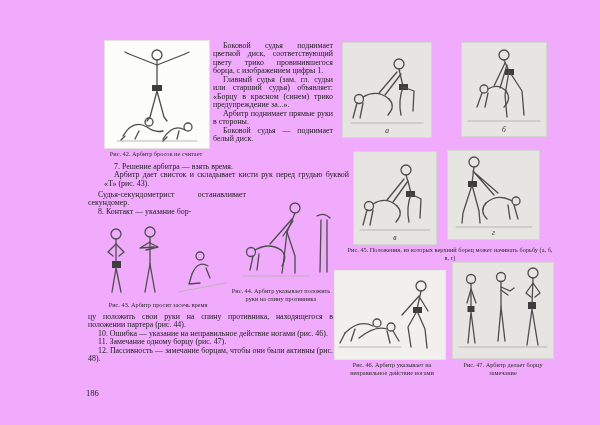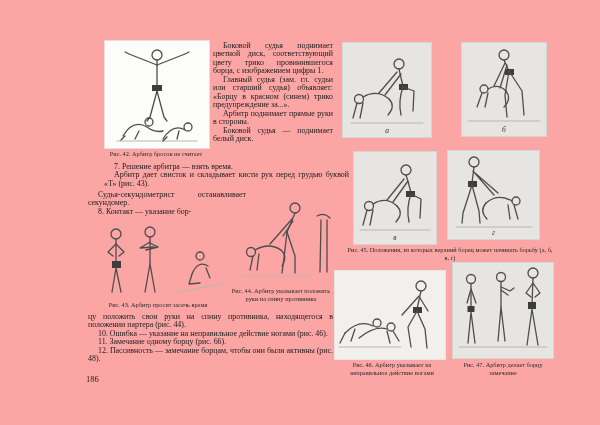--- a/index.html
+++ b/index.html
@@ -1,16 +1,16 @@
 <!DOCTYPE html>
 <html><head>
 <meta charset="utf-8">
 <style>
   html,body{margin:0;padding:0;background:#ffffff;}
-  #page{position:relative;width:600px;height:425px;background:#fca5a5;overflow:hidden;
+  #page{position:relative;width:600px;height:425px;background:#f0abfc;overflow:hidden;
         font-family:"Liberation Serif","DejaVu Serif",serif;color:#1b1b1b;}
   .abs{position:absolute;}
   .bodytext{font-size:7.9px;line-height:8.45px;text-align:justify;}
   .bodytext p{margin:0;text-indent:10px;}
   .bodytext p.noindent{text-indent:0;}
   .caption{font-size:6.3px;line-height:1.3;text-align:center;color:#2b2b2b;}
   .figbox{background:#e6e5e1;border:1px solid #d6d5d0;}
   .figbox-light{background:#f1f0ec;border:1px solid #e6e5e0;}
   .figlabel{position:absolute;left:0;right:0;bottom:2px;text-align:center;
             font-style:italic;font-size:7.5px;color:#2b2b2b;}
@@ -99,25 +99,25 @@
       <path d="M50 40 L58 64 L58 81"></path>
       <path d="M80 24 Q87 20 93 26"></path>
       <path d="M84 28 L83 80 M90 28 L90 80"></path>
     </svg>
   </div>
   <div class="abs caption" style="left:227px;top:287px;width:108px;">Рис. 44. Арбитр указывает положить руки на спину противника</div>
 
   <div class="abs bodytext" style="left:88px;top:313px;width:245px;">
     <p class="noindent">цу положить свои руки на спину противника, находящегося в положении партера (рис. 44).</p>
     <p>10. Ошибка — указание на неправильное действие ногами (рис. 46).</p>
-    <p>11. Замечание одному борцу (рис. 66).</p>
+    <p>11. Замечание одному борцу (рис. 47).</p>
     <p>12. Пассивность — замечание борцам, чтобы они были активны (рис. 48).</p>
   </div>
 
-  <div class="abs pagenum" style="left:86px;top:374px;">186</div>
+  <div class="abs pagenum" style="left:86px;top:388px;">186</div>
 
   <div class="abs figbox" style="left:342px;top:42px;width:88px;height:94px;">
     <svg class="draw" viewBox="0 0 88 94">
       <path class="ground" d="M8 80 L80 80"></path>
       <circle cx="16" cy="56" r="4.5"></circle>
       <path d="M20 54 Q34 46 46 56"></path>
       <path d="M14 60 L10 75 M20 60 L17 75"></path>
       <path d="M46 56 Q53 63 45 72"></path>
       <circle cx="56" cy="21" r="5"></circle>
       <path d="M56 26 Q58 35 60 43"></path>

